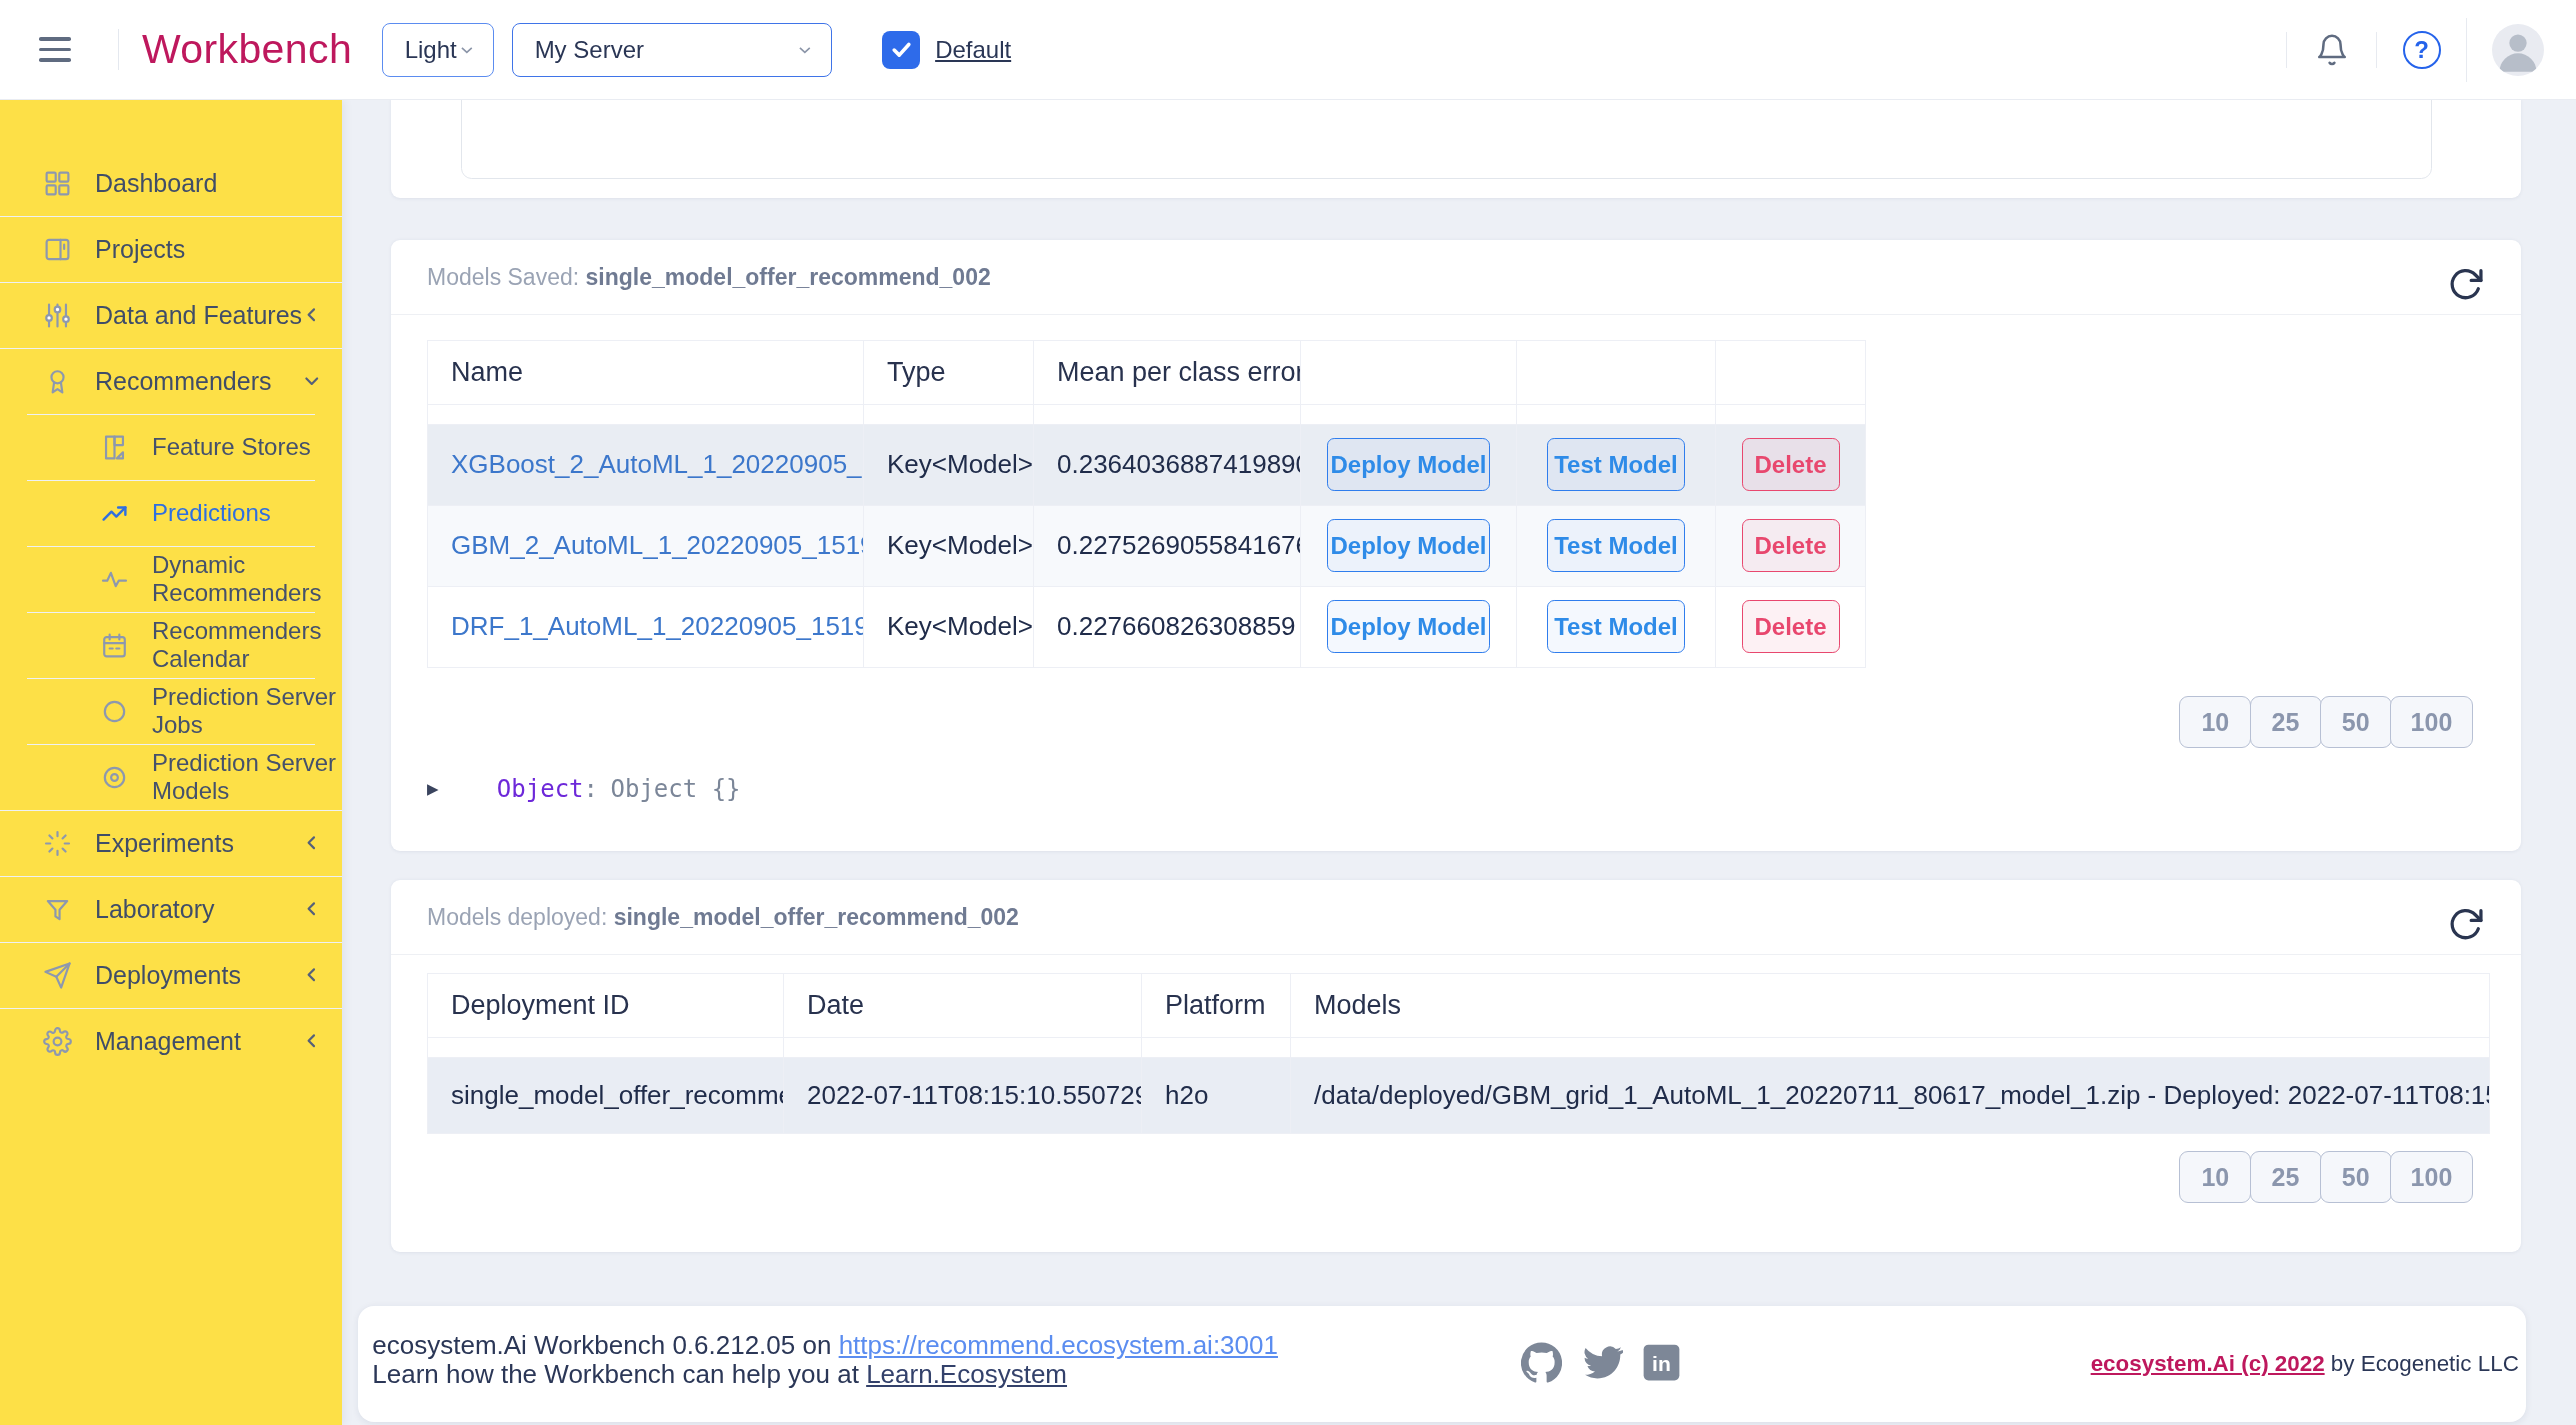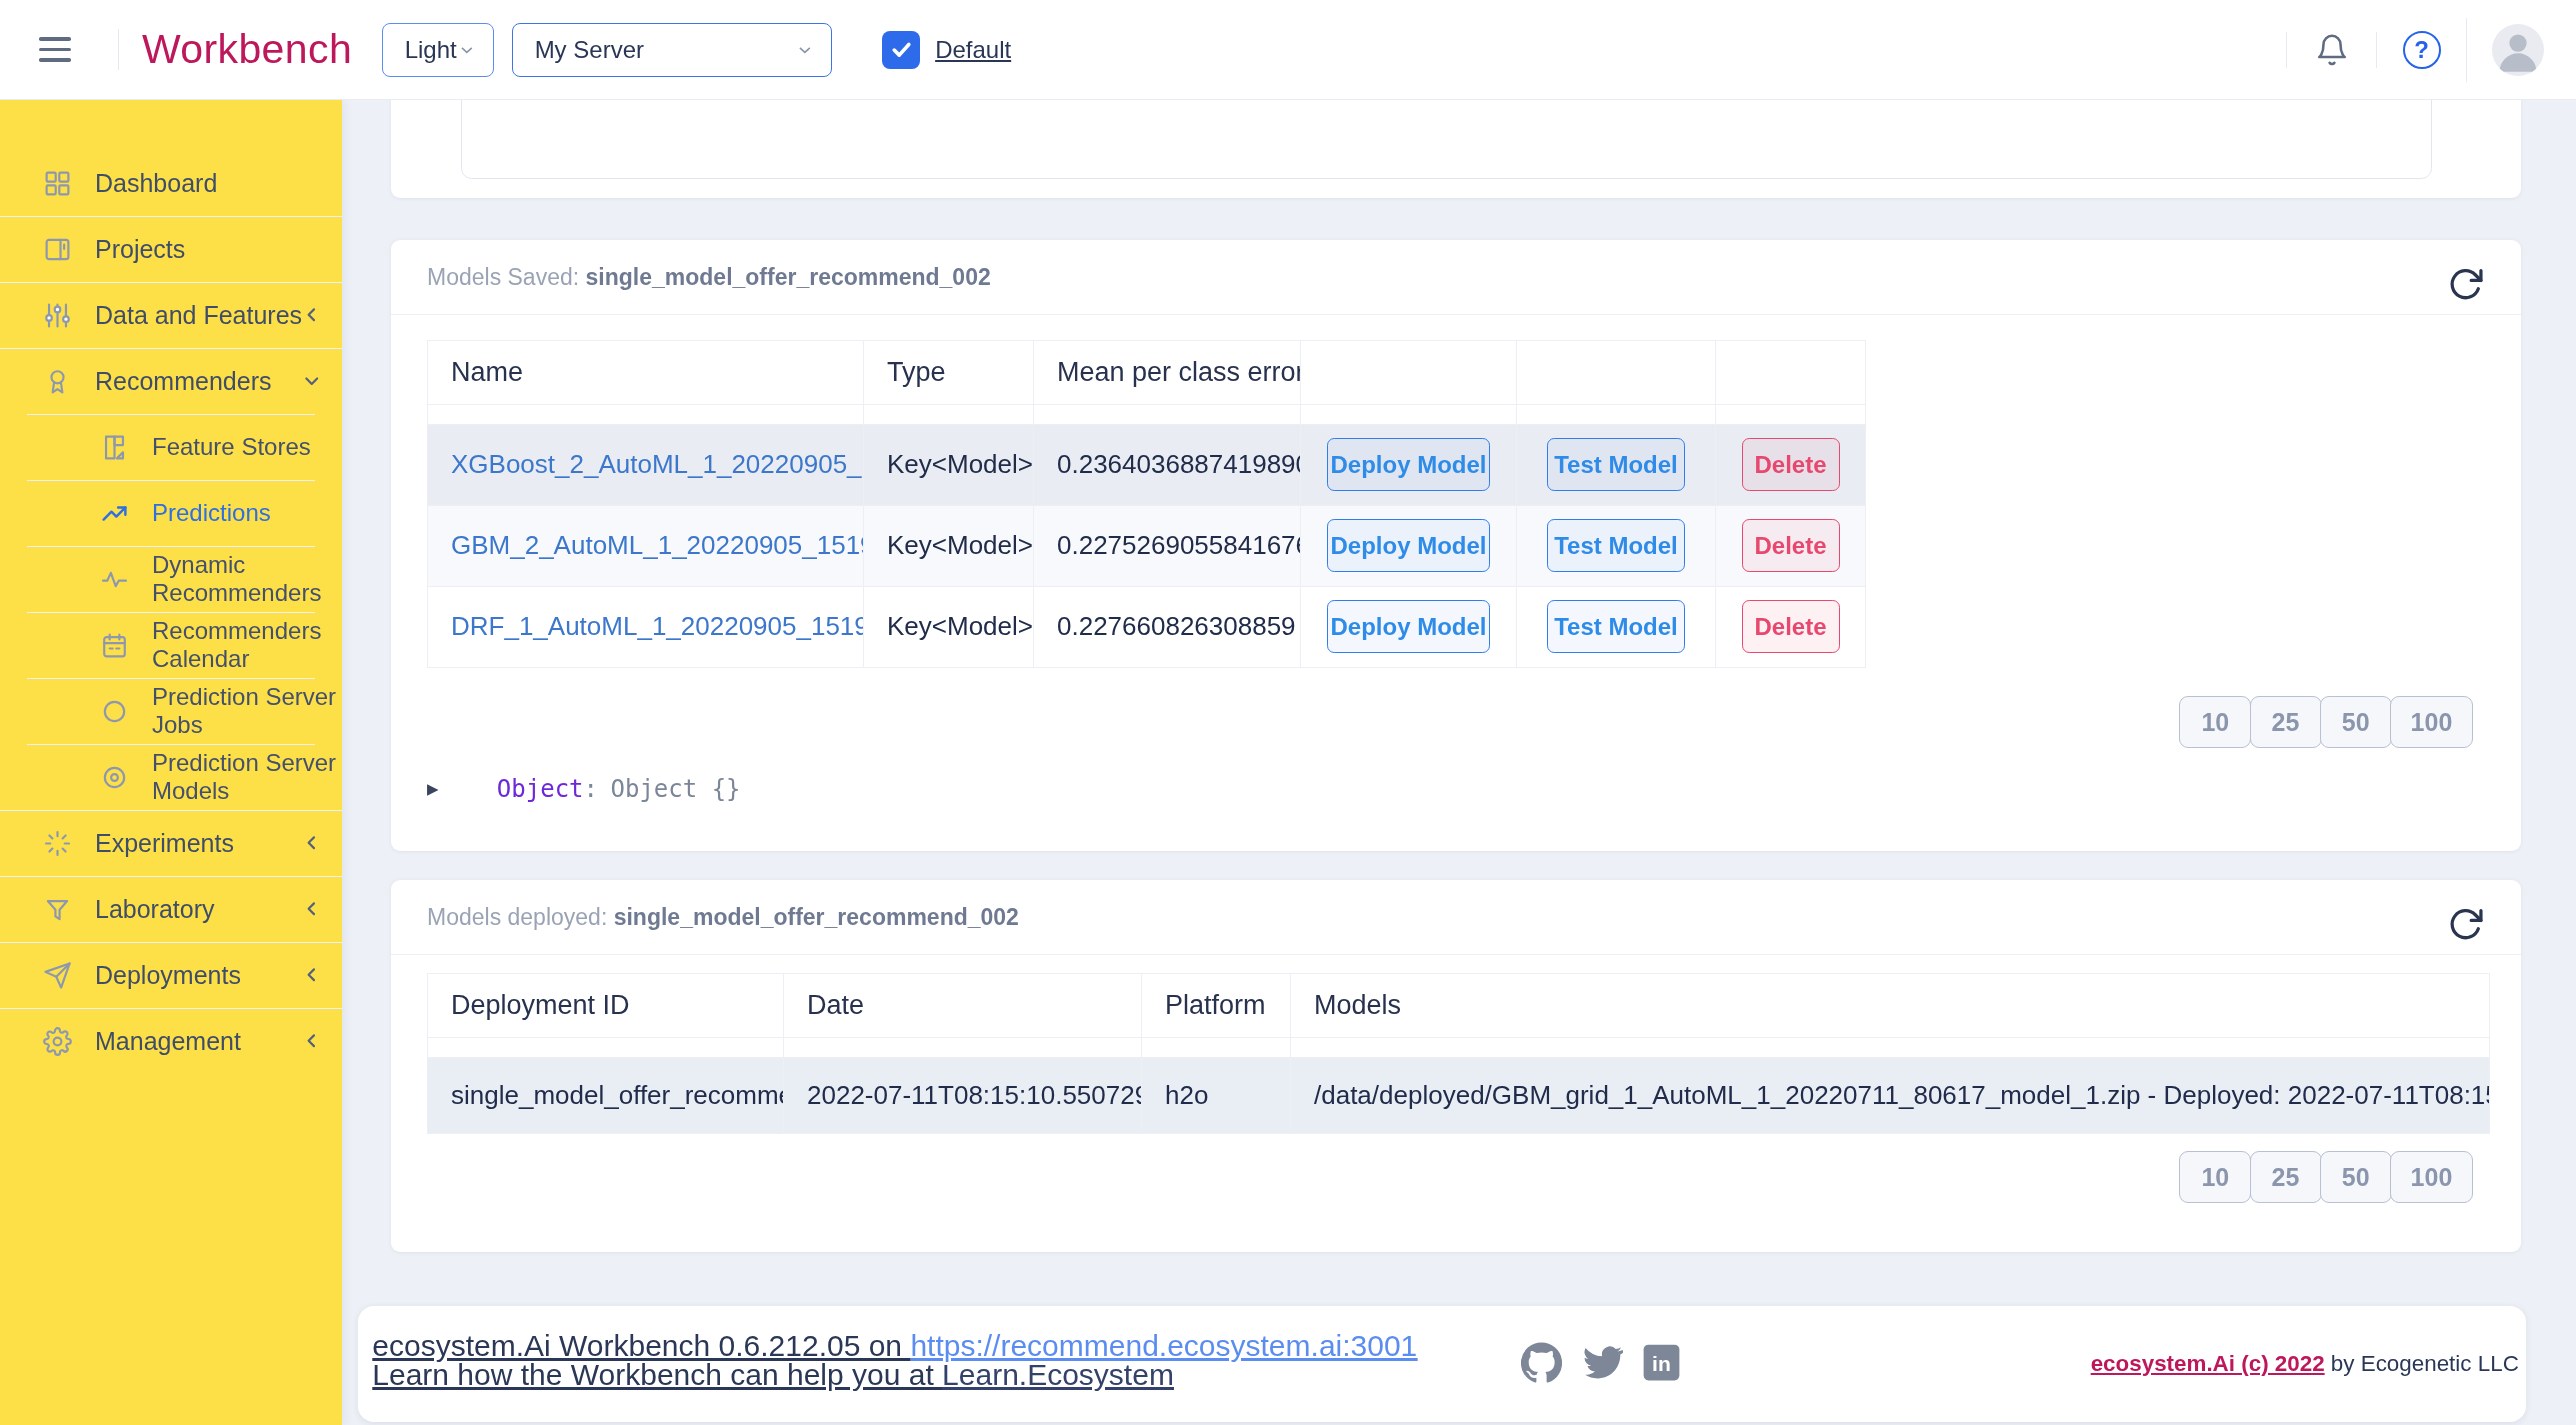--- a/index.html
+++ b/index.html
@@ -130,21 +130,21 @@
   .objtree .tri { font-size:15px; color:#3a445e; margin-right:14.3px; font-family:"Liberation Sans", sans-serif; }
   .objtree .okey { color:#6d28d9;margin-left:44px; }
   .objtree .osep { color:#7b8698; }
   .objtree .oval { color:#7b8698; margin-left:12.5px; }
 
   
   .footer {
     position:absolute; left:358px; top:1306px; width:2168px; height:116px;
     background:#fff; border-radius:16px; box-shadow:0 1.8px 7.2px rgba(25,39,80,.08);
   }
-  .foot-left { position:absolute; left:14.3px; top:25px; font-size:30px; color:#2b3757; line-height:29px;text-decoration:underline; }
+  .foot-left { position:absolute; left:14.3px; top:25px; font-size:26px; color:#2b3757; line-height:29px; }
   .foot-left a { cursor:pointer; }
   .link-blue { color:#5b8df0; text-decoration:underline; }
   .link-dark { color:#33416b; text-decoration:underline; }
   .socials { position:absolute; left:1163px; top:36px; display:flex; align-items:center; gap:19.7px; }
   .socials svg { cursor:pointer; }
   .foot-right { position:absolute; right:7.2px; top:45px; font-size:22.4px; color:#2b3757; }
   .foot-right a { color:#be185d; font-weight:bold; text-decoration:underline; cursor:pointer; }
 </style>
 </head>
 <body>

